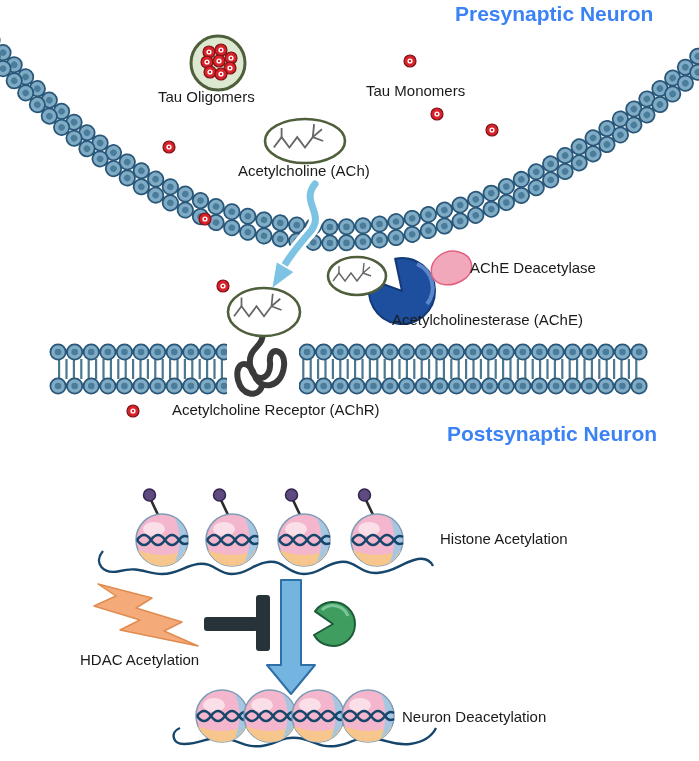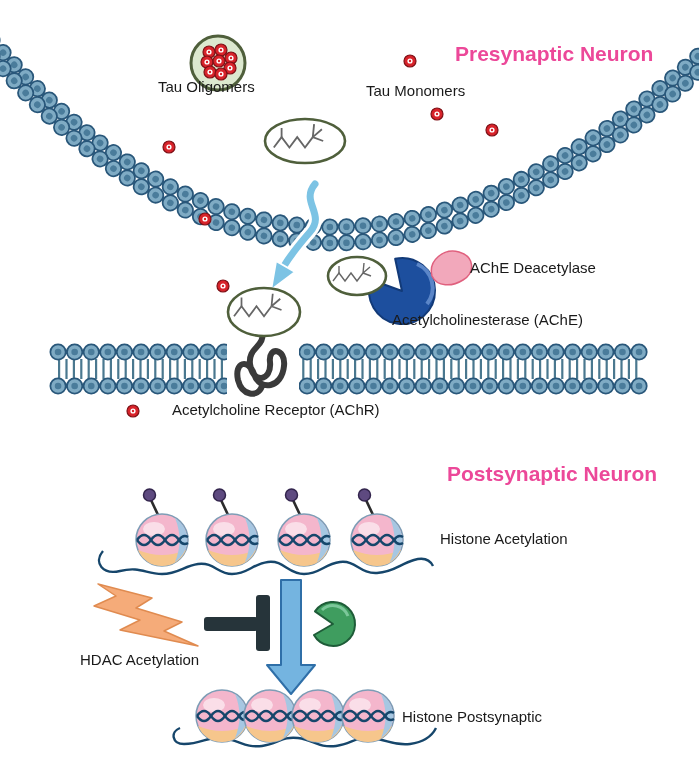--- a/index.html
+++ b/index.html
@@ -1,20 +1,20 @@
 <!DOCTYPE html>
 <html><head>
 <meta charset="utf-8">
 <style>
   html,body{margin:0;padding:0;background:#fff;}
   .canvas{position:relative;width:699px;height:761px;background:#ffffff;
           font-family:"Liberation Sans",sans-serif;overflow:hidden;}
   .canvas svg{position:absolute;left:0;top:0;}
   .lbl{position:absolute;font-size:15px;color:#1a1a1a;white-space:nowrap;line-height:1.15;}
-  .title{font-size:21px;font-weight:bold;color:#ec4899;margin-top:40px;}
+  .title{font-size:21px;font-weight:bold;color:#3b82f6;}
   
   .bead-o{stroke:#29577a;stroke-width:17px;stroke-dasharray:0.1,16.5;stroke-linecap:round;fill:none;}
   .bead-m{stroke:#7fabc4;stroke-width:13.5px;stroke-dasharray:0.1,16.5;stroke-linecap:round;fill:none;}
   .bead-i{stroke:#4a7c9b;stroke-width:6.5px;stroke-dasharray:0.1,16.5;stroke-linecap:round;fill:none;}
   .tails{stroke:#4a788f;stroke-width:20px;stroke-dasharray:2.2,5.2;fill:none;}
   .dna{fill:none;stroke:#16466b;stroke-width:2.4px;}
   .receptor{fill:none;stroke:#3a3a3a;stroke-width:6px;stroke-linecap:round;}
   .ovline{fill:#ffffff;stroke:#4f5f3b;stroke-width:2.6px;}
 </style>
 </head>
@@ -153,23 +153,24 @@
 
   <g>
     <use href="#nuc" transform="translate(222,716)"></use>
     <use href="#nuc" transform="translate(270,716)"></use>
     <use href="#nuc" transform="translate(318,716)"></use>
     <use href="#nuc" transform="translate(368,716)"></use>
   </g>
 </svg>
 
 <div class="lbl title" style="left:455px;top:2px">Presynaptic Neuron</div>
-<div class="lbl" style="left:158px;top:78px">Tau Oligomers</div>
+<div class="lbl" style="left:158px;top:88px">Tau Oligomers</div>
 <div class="lbl" style="left:366px;top:82px">Tau Monomers</div>
+<div class="lbl" style="left:238px;top:162px">Acetylcholine (ACh)</div>
 <div class="lbl" style="left:470px;top:259px">AChE Deacetylase</div>
 <div class="lbl" style="left:392px;top:311px">Acetylcholinesterase (AChE)</div>
 <div class="lbl" style="left:172px;top:401px">Acetylcholine Receptor (AChR)</div>
 <div class="lbl title" style="left:447px;top:422px">Postsynaptic Neuron</div>
 <div class="lbl" style="left:440px;top:530px">Histone Acetylation</div>
 <div class="lbl" style="left:80px;top:651px">HDAC Acetylation</div>
-<div class="lbl" style="left:402px;top:708px">Histone Postsynaptic</div>
+<div class="lbl" style="left:402px;top:708px">Neuron Deacetylation</div>
 
 </div>
 
 </body></html>

